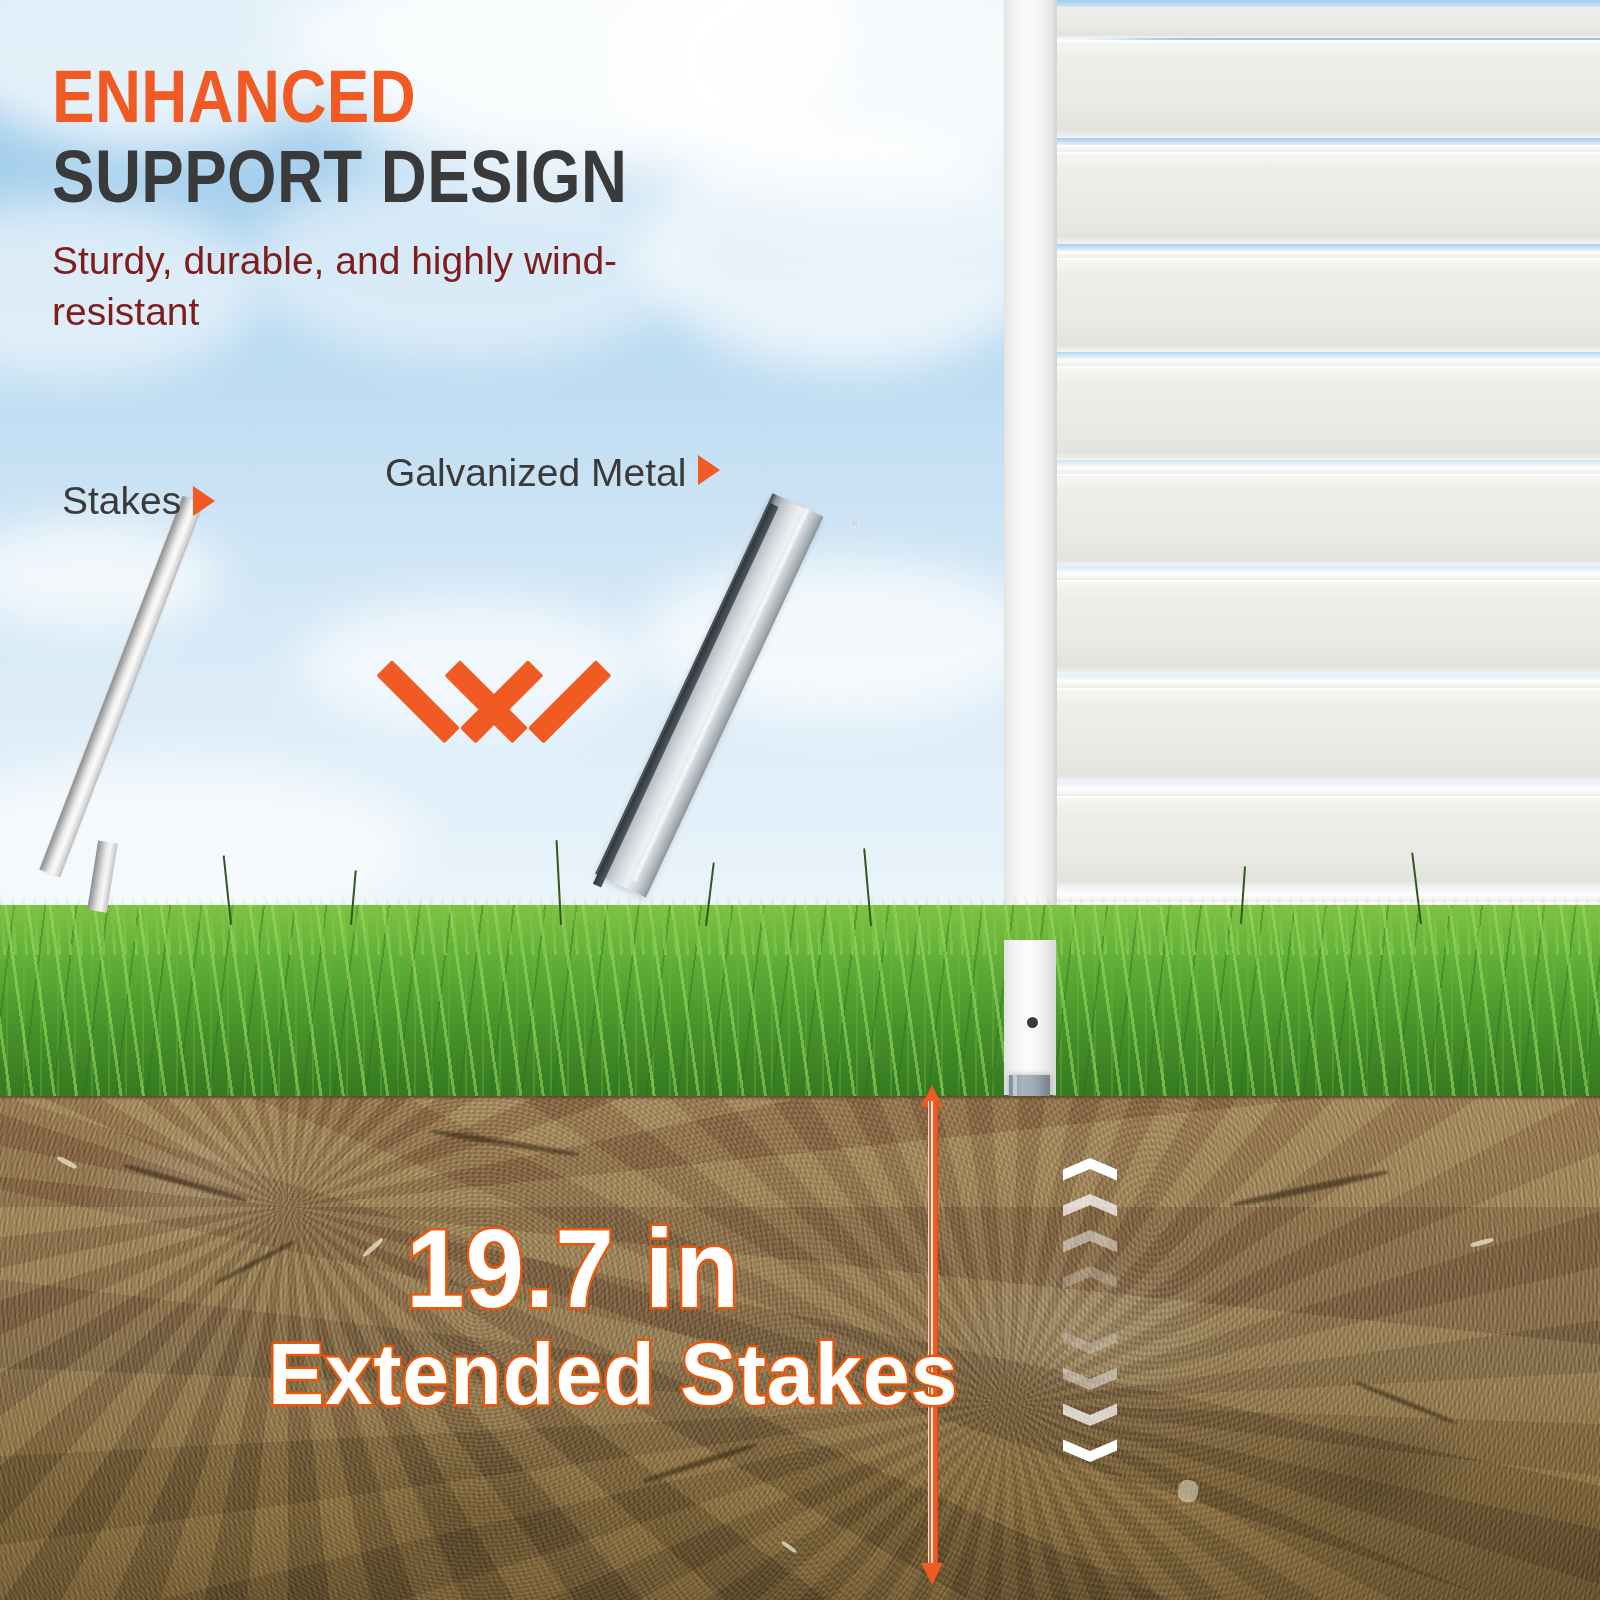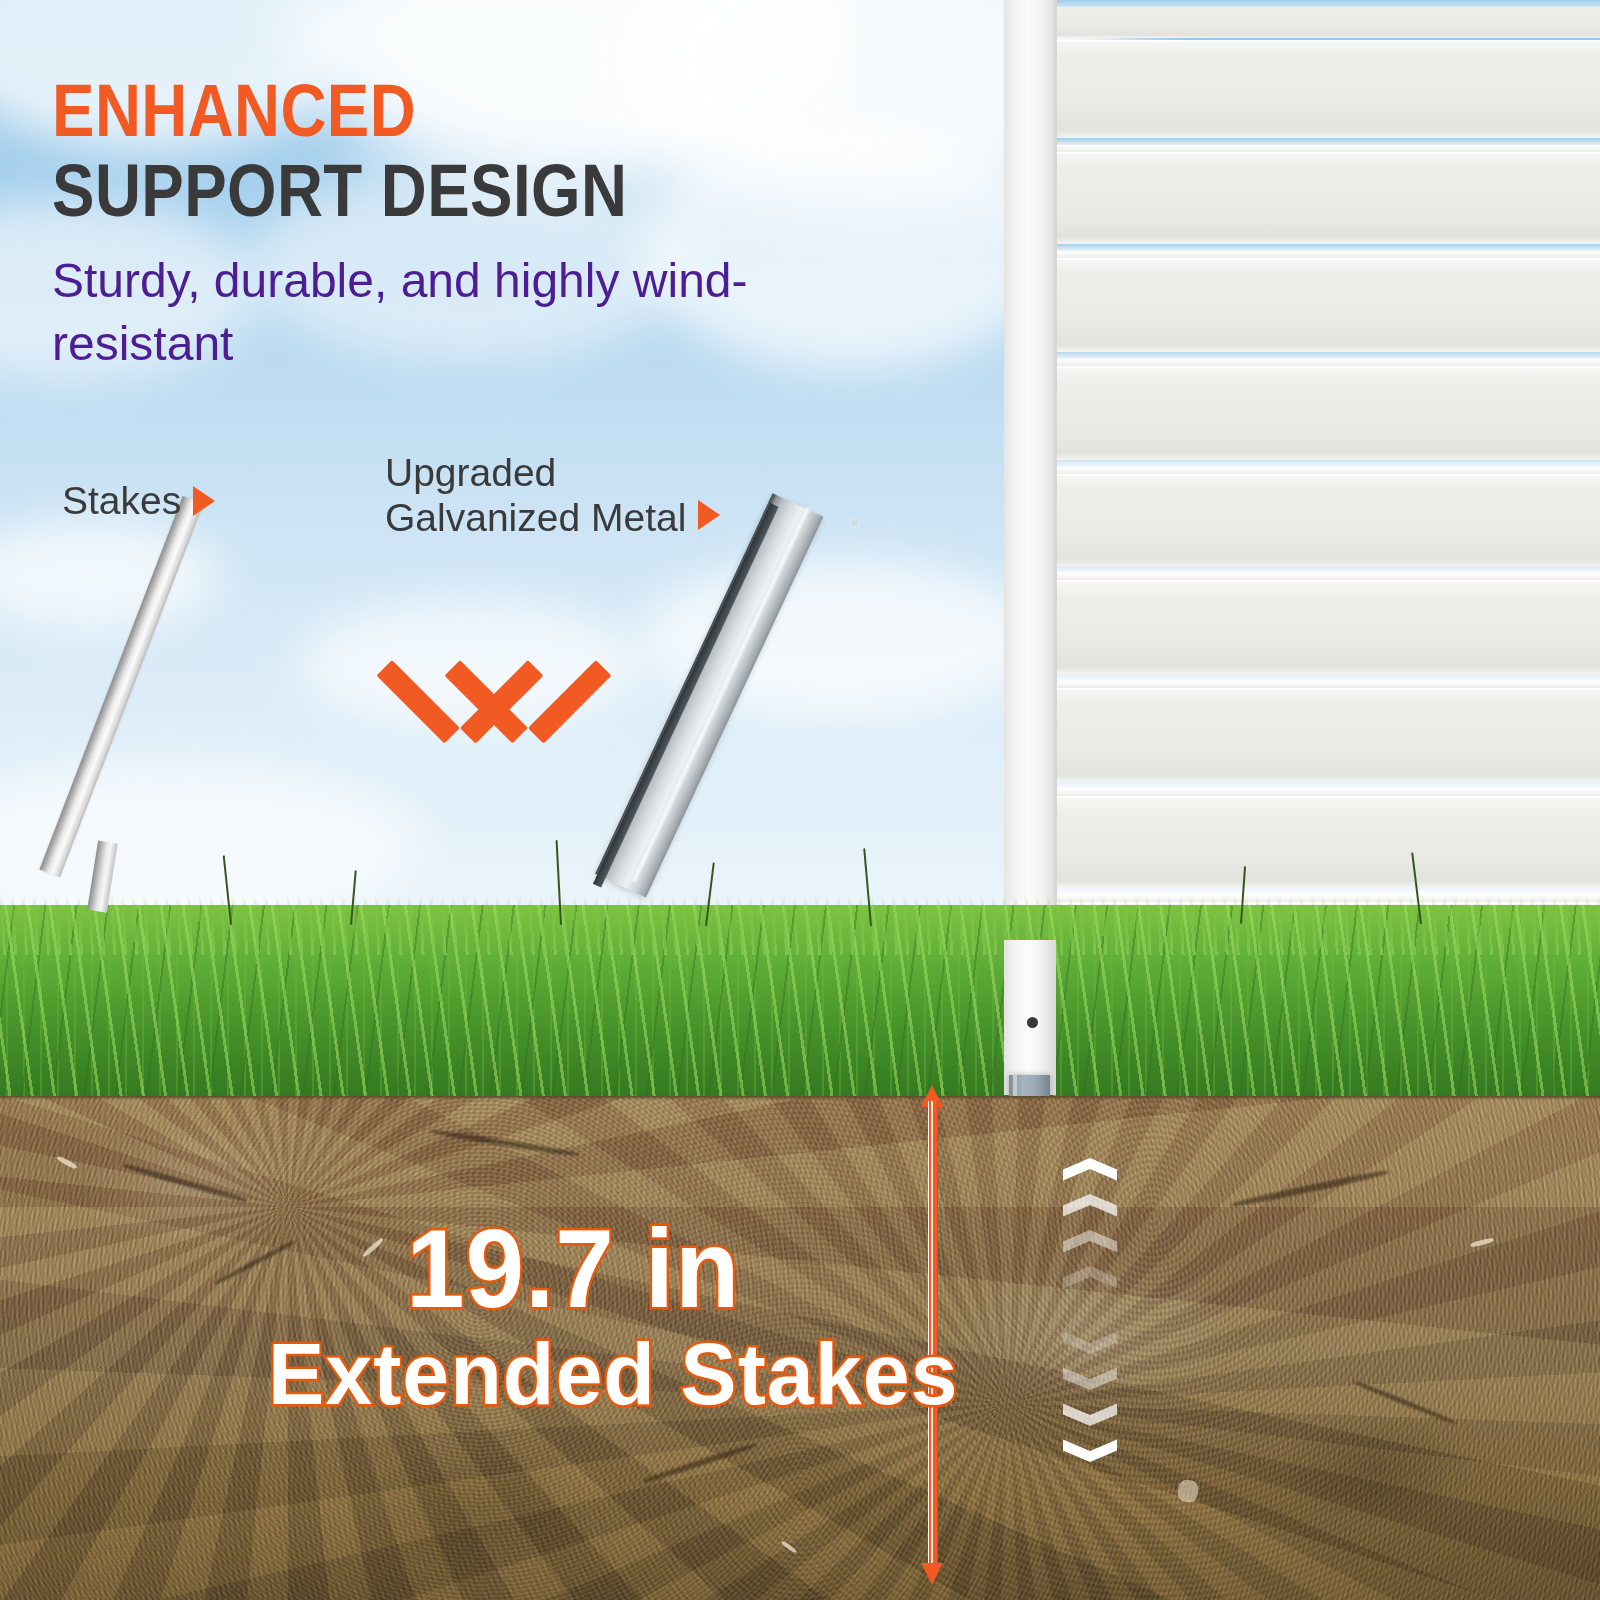--- a/index.html
+++ b/index.html
@@ -73,33 +73,33 @@
       repeating-radial-gradient(circle at 30% 40%, rgba(0,0,0,.12) 0 2px, rgba(255,255,255,.07) 2px 4px),
       repeating-radial-gradient(circle at 72% 24%, rgba(0,0,0,.10) 0 3px, rgba(255,255,255,.06) 3px 6px),
       repeating-radial-gradient(circle at 50% 80%, rgba(0,0,0,.10) 0 2px, rgba(255,255,255,.05) 2px 5px);
     mix-blend-mode:overlay;
   }
   .soil-line{position:absolute;left:0;top:1096px;width:1600px;height:4px;background:linear-gradient(to bottom,#5e4a2c,rgba(94,74,44,0));}
   .crack{position:absolute;background:rgba(45,33,18,.55);border-radius:40%;filter:blur(1px);}
   .speck{position:absolute;background:rgba(232,222,200,.8);border-radius:40%;}
 
   
-  .hl{position:absolute;left:52px;top:76px;width:820px;}
+  .hl{position:absolute;left:52px;top:62px;width:820px;}
   .hl1{
     font-size:74px;line-height:.95;font-weight:700;color:#F15A22;
     letter-spacing:.5px;transform:scaleX(.86);transform-origin:left center;
     font-family:"Liberation Sans",sans-serif;
   }
   .hl2{
     font-size:74px;line-height:1.0;font-weight:700;color:#3a3a3a;
     letter-spacing:.5px;transform:scaleX(.86);transform-origin:left center;
     margin-top:8px;font-family:"Liberation Sans",sans-serif;
   }
   .sub{
-    margin-top:22px;font-size:48px;line-height:1.30;color:#4c1d95;font-weight:400;
+    margin-top:22px;font-size:39px;line-height:1.30;color:#7f1d1d;font-weight:400;
     max-width:700px;font-family:"Liberation Sans",sans-serif;
   }
 
   
   .callout{position:absolute;display:flex;align-items:center;gap:12px;}
   .callout .txt{font-size:39px;line-height:1.16;color:#3a3a3a;font-weight:400;}
   .tri{
     width:0;height:0;flex:0 0 auto;
     border-top:15px solid transparent;border-bottom:15px solid transparent;
     border-left:22px solid #F15A22;
@@ -338,21 +338,20 @@
     <div class="sub">Sturdy, durable, and highly wind-resistant</div>
   </div>
 
   <div class="callout" id="lbl-plastic">
     <div class="txt">Stakes</div>
     <div class="tri"></div>
   </div>
 
   <div class="callout" id="lbl-metal">
     <div class="txt">
-      <div>Upgraded</div>
       <div>Galvanized Metal</div>
     </div>
     <div class="tri" style="margin-bottom:10px;"></div>
   </div>
 
   <div class="bigtext" id="t-inch">19.7 in</div>
   <div class="bigtext" id="t-stakes">Extended Stakes</div>
 
 </div>
 

